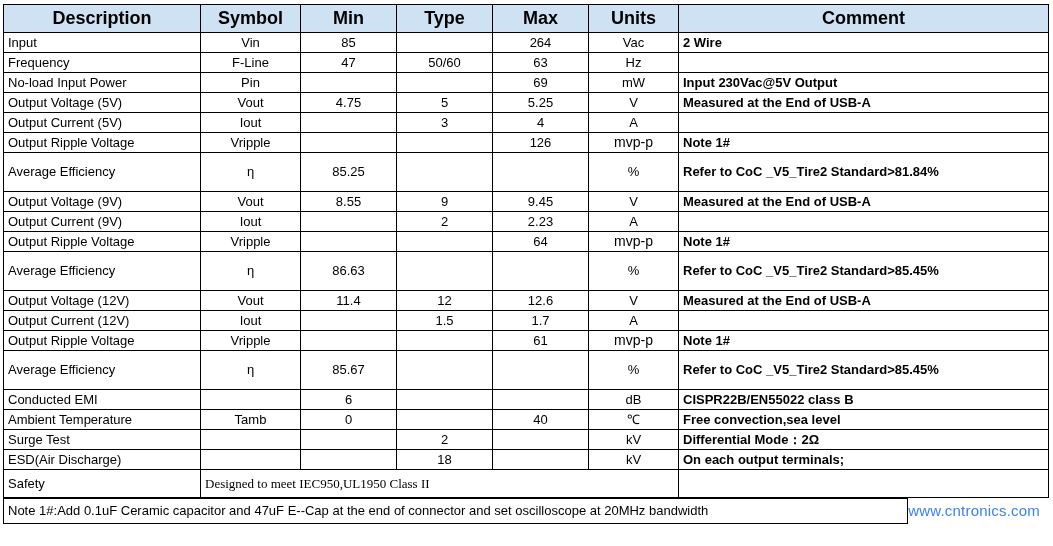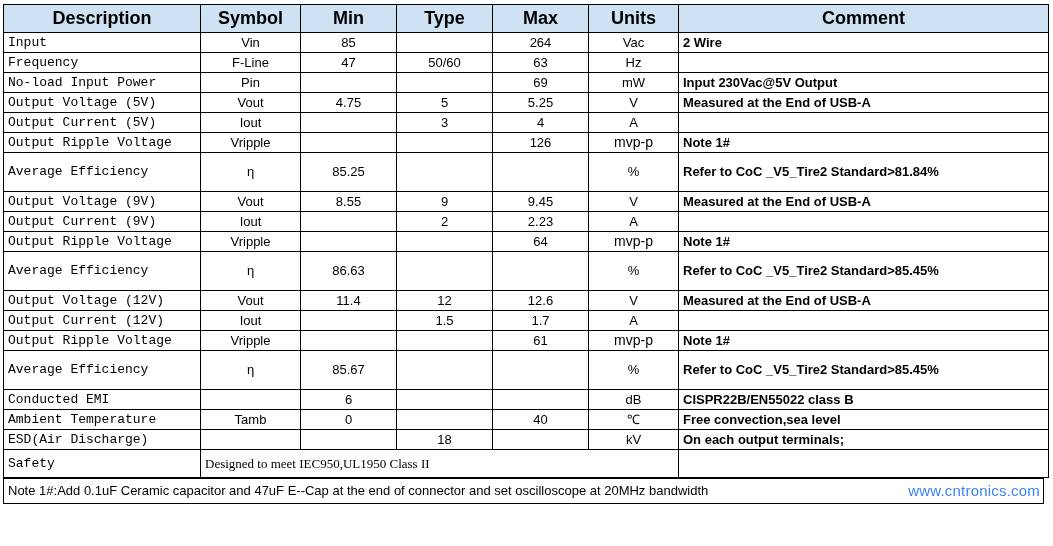--- a/index.html
+++ b/index.html
@@ -15,21 +15,21 @@
     overflow: hidden;
   }
   .sheet {
     position: relative;
     width: 1053px;
     height: 546px;
     box-sizing: border-box;
     padding: 4px 3px 3px 3px;
   }
   table.spec {
-    width: 1041px;
+    width: 905px;
     border-collapse: collapse;
     table-layout: fixed;
     font-size: 13px;
   }
   table.spec th, table.spec td {
     border: 1px solid #000000;
     padding: 0 4px;
     vertical-align: middle;
     line-height: 1.05;
   }
@@ -43,21 +43,21 @@
   }
   
   col.c-desc    { width: 197px; }
   col.c-symbol  { width: 100px; }
   col.c-min     { width: 96px; }
   col.c-type    { width: 96px; }
   col.c-max     { width: 96px; }
   col.c-units   { width: 90px; }
   col.c-comment { width: 370px; }
 
-  td.desc    { text-align: left; font-family: Liberation Mono, monospace; }
+  td.desc    { text-align: left; }
   td.center  { text-align: center; }
   td.comment { text-align: left; font-weight: bold; }
 
   tr.r-normal td { height: 19px; }
   tr.r-tall   td { height: 38px; margin-left: 40px; }
 
   td.eff-comment {
     text-align: left;
     vertical-align: bottom;
     padding-bottom: 1px;
@@ -265,20 +265,29 @@
         <tr class="r-normal">
           <td class="desc">Ambient Temperature</td>
           <td class="center">Tamb</td>
           <td class="center">0</td>
           <td class="center"></td>
           <td class="center">40</td>
           <td class="center">℃</td>
           <td class="comment">Free convection,sea level</td>
         </tr>
         <tr class="r-normal">
+          <td class="desc">Surge Test</td>
+          <td class="center"></td>
+          <td class="center"></td>
+          <td class="center">2</td>
+          <td class="center"></td>
+          <td class="center">kV</td>
+          <td class="comment">Differential Mode：2Ω</td>
+        </tr>
+        <tr class="r-normal">
           <td class="desc">ESD(Air Discharge)</td>
           <td class="center"></td>
           <td class="center"></td>
           <td class="center">18</td>
           <td class="center"></td>
           <td class="center">kV</td>
           <td class="comment">On each output terminals;</td>
         </tr>
         <tr class="r-safety">
           <td class="desc">Safety</td>

